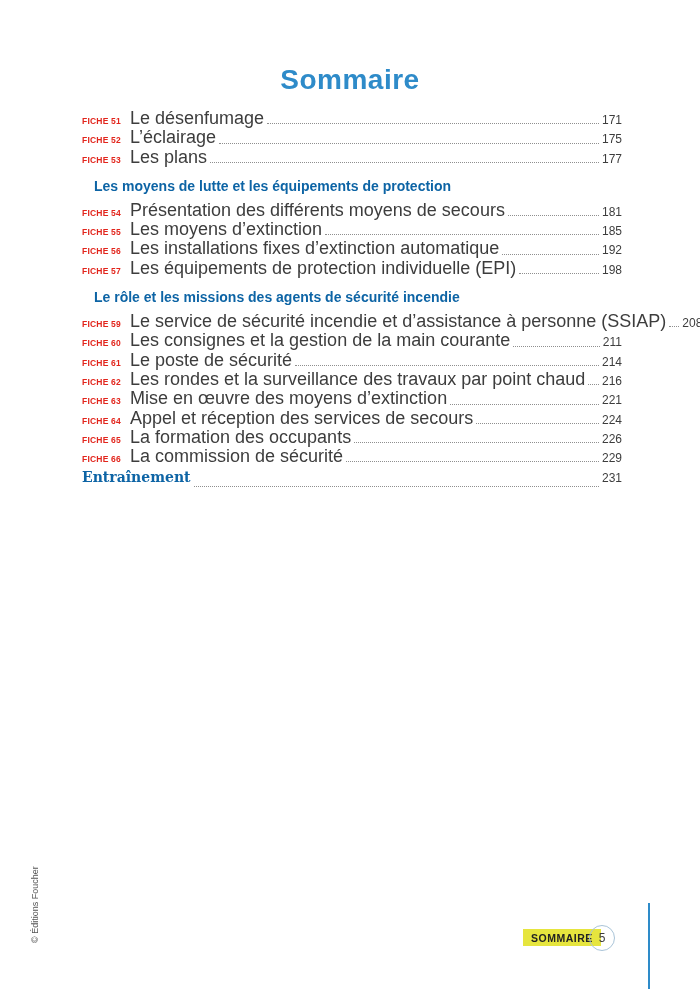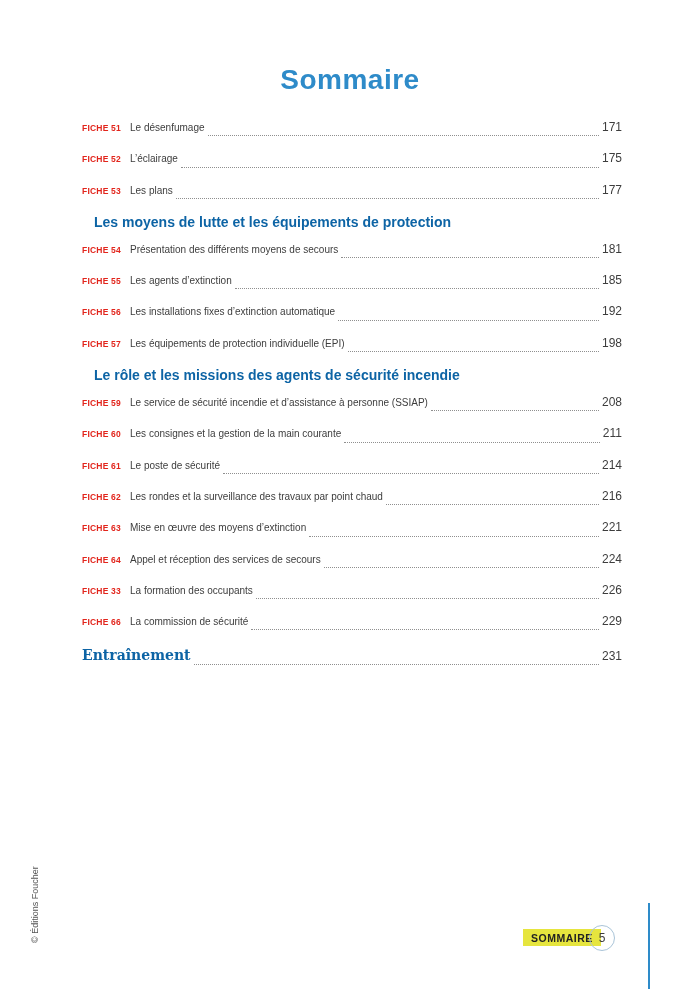--- a/index.html
+++ b/index.html
@@ -22,53 +22,52 @@
   }
   .toc {
     position: absolute;
     left: 82px; top: 108px;
     width: 540px;
   }
   .toc-row {
     display: flex;
     align-items: baseline;
     height: 19.3px;
-    margin-top: 12px;
   }
   .fiche {
     flex: 0 0 48px;
     width: 48px;
     font-size: 8.5px;
     font-weight: bold;
     color: var(--fiche-red, #e2251c);
     letter-spacing: 0.2px;
   }
   .entry-title {
-    font-size: 10px;
+    font-size: 18px;
     color: var(--text, #3d3d3d);
     white-space: nowrap;
   }
   .leader {
     flex: 1;
     min-width: 10px;
     border-bottom: 1.6px dotted var(--leader-dot, #8f8f8f);
     margin: 0 3px 3px 3px;
     align-self: flex-end;
   }
   .pageno {
     font-size: 12px;
     color: var(--text, #3d3d3d);
   }
   .section-heading {
     font-size: 14px;
     font-weight: bold;
     color: var(--heading-blue, #0d64a5);
     margin: 12px 0 6px 12px;
   }
-  .training-row { margin-top: 14px; height: 21px; }
+  .training-row { margin-top: 4px; height: 21px; }
   .training-label {
     font-family: "DejaVu Serif", serif;
     font-size: 14px;
     font-weight: bold;
     color: var(--heading-blue, #1d7ec2);
     white-space: nowrap;
   }
   .copyright {
     position: absolute;
     left: 30px; top: 943px;
@@ -135,21 +134,21 @@
       </div>
       <div class="section-heading">Les moyens de lutte et les équipements de protection</div>
       <div class="toc-row">
         <span class="fiche">FICHE 54</span>
         <span class="entry-title">Présentation des différents moyens de secours</span>
         <span class="leader"></span>
         <span class="pageno">181</span>
       </div>
       <div class="toc-row">
         <span class="fiche">FICHE 55</span>
-        <span class="entry-title">Les agents d’extinction</span>
+        <span class="entry-title">Les moyens d’extinction</span>
         <span class="leader"></span>
         <span class="pageno">185</span>
       </div>
       <div class="toc-row">
         <span class="fiche">FICHE 56</span>
         <span class="entry-title">Les installations fixes d’extinction automatique</span>
         <span class="leader"></span>
         <span class="pageno">192</span>
       </div>
       <div class="toc-row">
@@ -189,21 +188,21 @@
         <span class="leader"></span>
         <span class="pageno">221</span>
       </div>
       <div class="toc-row">
         <span class="fiche">FICHE 64</span>
         <span class="entry-title">Appel et réception des services de secours</span>
         <span class="leader"></span>
         <span class="pageno">224</span>
       </div>
       <div class="toc-row">
-        <span class="fiche">FICHE 33</span>
+        <span class="fiche">FICHE 65</span>
         <span class="entry-title">La formation des occupants</span>
         <span class="leader"></span>
         <span class="pageno">226</span>
       </div>
       <div class="toc-row">
         <span class="fiche">FICHE 66</span>
         <span class="entry-title">La commission de sécurité</span>
         <span class="leader"></span>
         <span class="pageno">229</span>
       </div>

